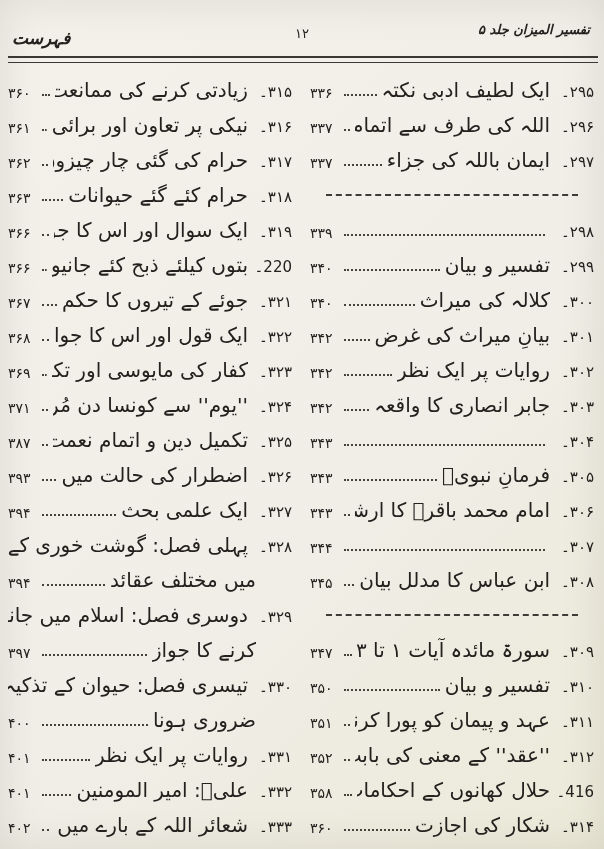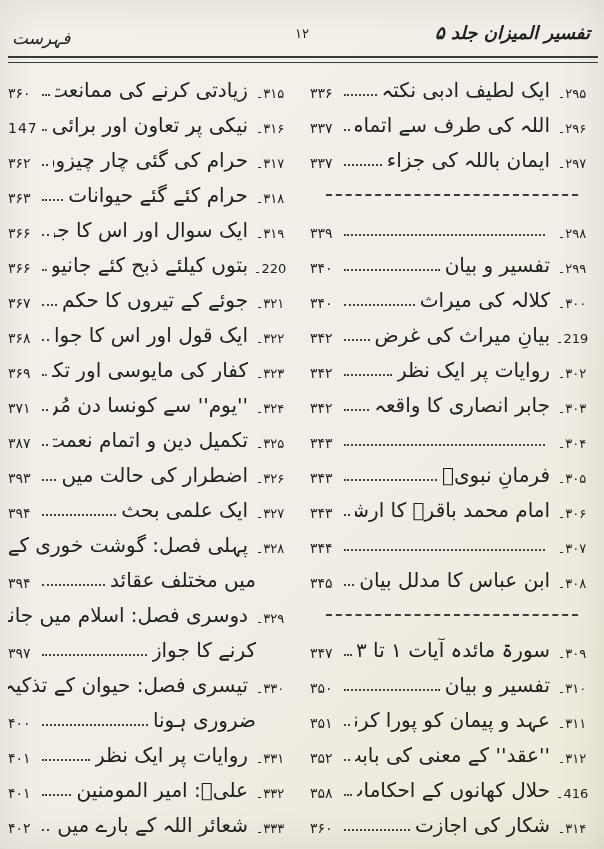--- a/index.html
+++ b/index.html
@@ -7,33 +7,33 @@
     position:relative;
     width:604px;height:849px;
     margin:0 auto;
     background:linear-gradient(135deg,#f3f1ea 0%,#f0eee7 55%,#ecead9 100%);
     color:#23211e;
     font-family:"DejaVu Sans", sans-serif;
     overflow:hidden;
     box-shadow:inset 0 0 40px rgba(120,115,100,0.18);
   }
   
-  .hdr-right{position:absolute;top:22px;right:14px;font-size:18px;font-weight:bold;font-style:italic;}
+  .hdr-right{position:absolute;top:22px;right:14px;font-size:13px;font-weight:bold;font-style:italic;}
   .hdr-center{position:absolute;top:26px;left:50%;transform:translateX(-50%);font-size:13px;}
-  .hdr-left{position:absolute;top:28px;left:12px;font-size:17px;font-weight:normal;font-style:italic;}
+  .hdr-left{position:absolute;top:28px;left:12px;font-size:17px;font-weight:bold;font-style:italic;}
   .rule{position:absolute;top:56px;left:8px;right:6px;height:4px;
         border-top:2px solid #3a3833;border-bottom:1px solid #3a3833;}
 
   
   .col{position:absolute;top:72px;width:288px;direction:rtl;}
   .col-right{right:8px;}
   .col-left{left:6px;}
 
   .row{display:flex;align-items:flex-end;height:35px;direction:rtl;padding:0 2px;}
-  .num{flex:0 0 44px;font-size:13px;padding-bottom:6px;white-space:nowrap;text-align:center;}
+  .num{flex:0 0 44px;font-size:15px;padding-bottom:6px;white-space:nowrap;}
   .ttl{flex:0 1 auto;font-size:20px;white-space:nowrap;overflow:hidden;padding-bottom:5px;}
   .leader{flex:1 1 8px;min-width:5px;border-bottom:2px dotted #45423c;margin:0 5px 11px 4px;height:0;}
   .pg{flex:0 0 auto;min-width:30px;font-size:14px;padding-bottom:6px;letter-spacing:1px;text-align:left;}
   .cont{padding-right:38px;}
 
   .sep-row{height:35px;display:flex;align-items:center;justify-content:center;}
   .sep-line{width:252px;border-top:2px dashed #3f3c37;}
 </style>
 </head>
 <body>
@@ -78,21 +78,21 @@
         <span class="leader"></span>
         <span class="pg">۳۴۰</span>
       </div>
     <div class="row">
         <span class="num">۳۰۰۔</span>
         <span class="ttl">کلالہ کی میراث</span>
         <span class="leader"></span>
         <span class="pg">۳۴۰</span>
       </div>
     <div class="row">
-        <span class="num">219۔</span>
+        <span class="num">۳۰۱۔</span>
         <span class="ttl">بیانِ میراث کی غرض</span>
         <span class="leader"></span>
         <span class="pg">۳۴۲</span>
       </div>
     <div class="row">
         <span class="num">۳۰۲۔</span>
         <span class="ttl">روایات پر ایک نظر</span>
         <span class="leader"></span>
         <span class="pg">۳۴۲</span>
       </div>
@@ -175,21 +175,21 @@
     <div class="row">
         <span class="num">۳۱۵۔</span>
         <span class="ttl">زیادتی کرنے کی ممانعت</span>
         <span class="leader"></span>
         <span class="pg">۳۶۰</span>
       </div>
     <div class="row">
         <span class="num">۳۱۶۔</span>
         <span class="ttl">نیکی پر تعاون اور برائی پر عدم تعاون</span>
         <span class="leader"></span>
-        <span class="pg">147</span>
+        <span class="pg">۳۶۱</span>
       </div>
     <div class="row">
         <span class="num">۳۱۷۔</span>
         <span class="ttl">حرام کی گئی چار چیزوں کا بیان</span>
         <span class="leader"></span>
         <span class="pg">۳۶۲</span>
       </div>
     <div class="row">
         <span class="num">۳۱۸۔</span>
         <span class="ttl">حرام کئے گئے حیوانات</span>

